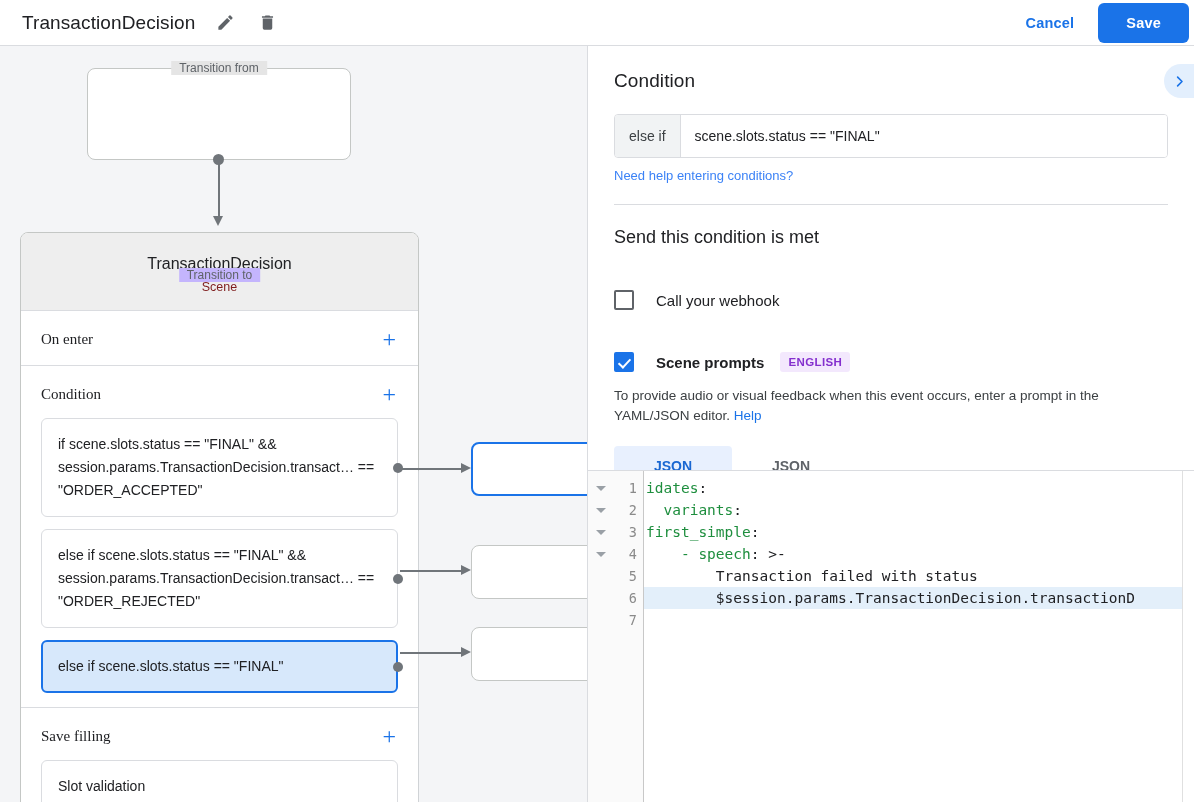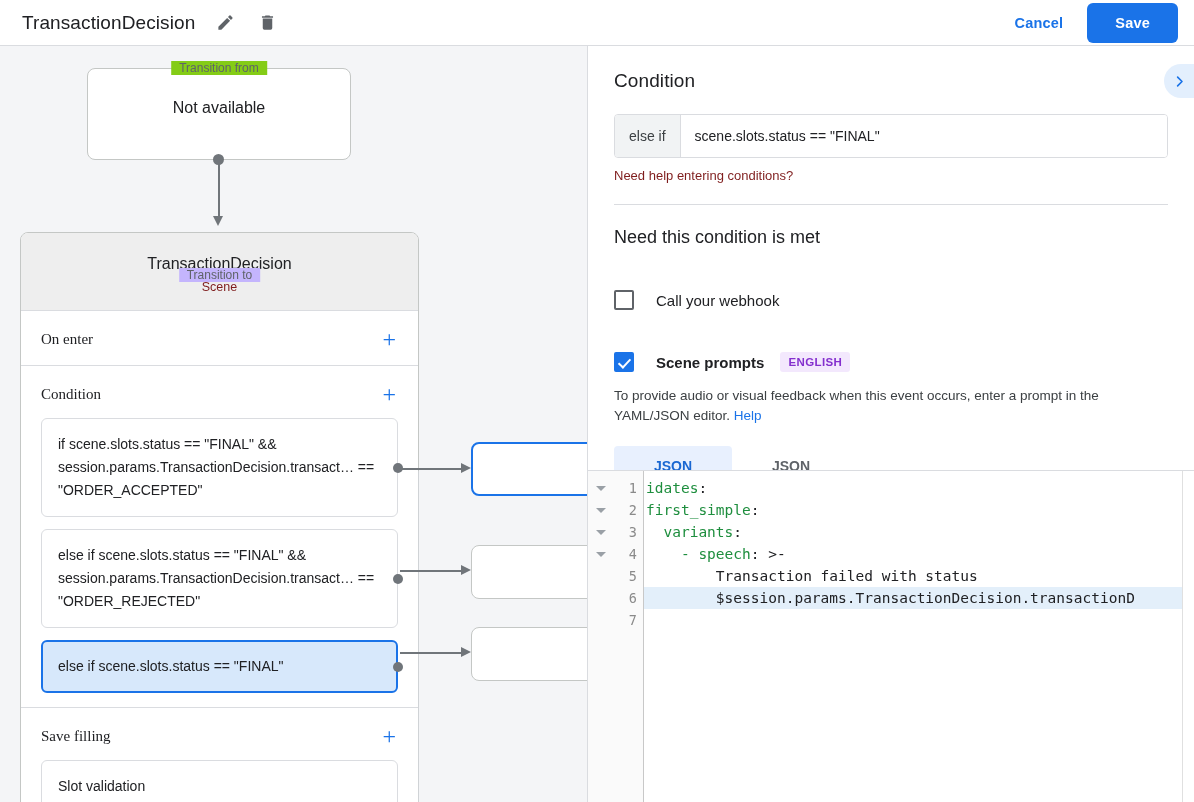--- a/index.html
+++ b/index.html
@@ -29,21 +29,21 @@
   }
   .icon-btn {
     width: 28px; height: 28px;
     display: flex; align-items: center; justify-content: center;
     cursor: pointer;
   }
   .pencil-wrap { margin-left: 16px; }
   .trash-wrap  { margin-left: 14px; }
   .topbar-right {
     margin-left: auto; display: flex; align-items: center;
-    padding-right: 16px;
+    padding-right: 5px;
   }
   .btn-cancel {
     color: #1a73e8; font-size: 14.5px; font-weight: bold;
     padding: 8px 14px; border-radius: 4px;
     background: transparent; border: none; cursor: pointer;
     letter-spacing: .2px;
   }
   .btn-save {
     background: #1a73e8; color: #fff;
     font-size: 14.5px; font-weight: bold;
@@ -62,21 +62,21 @@
 
   .node-fieldset {
     position: absolute;
     border: 1px solid #c4c7c5;
     border-radius: 8px;
     background: #ffffff;
   }
   .node-legend {
     position: absolute;
     top: -8px; left: 50%; transform: translateX(-50%);
-    background: #84cc16;
+    background: #e5e5e5;
     padding: 0 8px;
     font-size: 12px; color: #5f6368;
     white-space: nowrap;
   }
   .node-from {
     left: 87px; top: 22px; width: 264px; height: 92px;
   }
   .node-from .node-body {
     position: absolute; left: 0; right: 0; top: 30px;
     text-align: center; font-size: 16px; color: #202124;
@@ -218,21 +218,21 @@
     white-space: nowrap;
   }
   .cond-input {
     flex: 1; border: none; outline: none;
     padding: 0 14px; font-size: 14px; color: #202124;
     font-family: "Liberation Sans", sans-serif;
     background: #fff;
   }
   .help-link {
     display: inline-block; margin-top: 10px;
-    color: #7f1d1d; font-size: 13px; cursor: pointer;
+    color: #3b82f6; font-size: 13px; cursor: pointer;
   }
 
   .panel-divider {
     margin-top: 20px; height: 1px; background: #dadce0;
     width: 100%;
   }
 
   .panel-sec-body { padding: 22px 26px 0 26px; }
   .sub-heading { font-size: 18px; color: #202124; }
 
@@ -354,21 +354,20 @@
   <div class="topbar-right">
     <button class="btn-cancel">Cancel</button>
     <button class="btn-save">Save</button>
   </div>
 </div>
 
 <div class="canvas">
 
   <div class="node-fieldset node-from">
     <div class="node-legend">Transition from</div>
-    <div class="node-body">Not available</div>
   </div>
 
   <div class="arrow-wrap">
     <div class="arrow-dot"></div>
     <div class="arrow-line"></div>
     <div class="arrow-head"></div>
   </div>
 
   <div class="scene-card">
     <div class="scene-head">
@@ -446,21 +445,21 @@
       <div class="cond-prefix">else if</div>
       <input class="cond-input" type="text" value="scene.slots.status == &quot;FINAL&quot;" style="">
     </div>
 
     <span class="help-link">Need help entering conditions?</span>
 
     <div class="panel-divider"></div>
   </div>
 
   <div class="panel-sec-body">
-    <div class="sub-heading">Need this condition is met</div>
+    <div class="sub-heading">Send this condition is met</div>
 
     <div class="check-row">
       <div class="cbox"></div>
       <span class="check-label">Call your webhook</span>
     </div>
 
     <div class="check-row">
       <div class="cbox checked"></div>
       <span class="check-label bold">Scene prompts</span>
       <span class="lang-badge">ENGLISH</span>
@@ -501,22 +500,22 @@
       <div class="gline">
           <span>6</span>
         </div>
       <div class="gline">
           <span>7</span>
         </div>
     </div>
 
     <div class="code">
       <div class="cline"><span></span><span class="k">idates</span><span class="s">:</span><span class="k"></span></div>
+      <div class="cline"><span>  </span><span class="k">variants</span><span class="s">:</span><span class="k"></span></div>
       <div class="cline"><span></span><span class="k">first_simple</span><span class="s">:</span><span class="k"></span></div>
-      <div class="cline"><span>  </span><span class="k">variants</span><span class="s">:</span><span class="k"></span></div>
       <div class="cline"><span class="k">    - </span><span class="k">speech</span><span class="s">:</span><span class="s"> &gt;-</span></div>
       <div class="cline"><span>        </span><span class="s">Transaction failed with status</span></div>
       <div class="cline hl"><span>        </span><span class="s">$session.params.TransactionDecision.transactionD</span></div>
       <div class="cline"><span></span></div>
       <div class="editor-scroll"></div>
     </div>
   </div>
 </div>
 
 </body></html>

